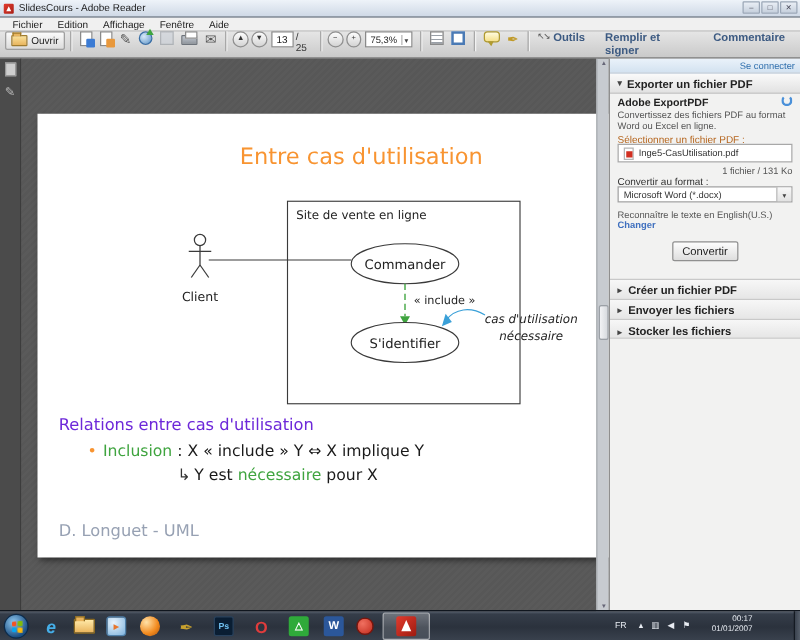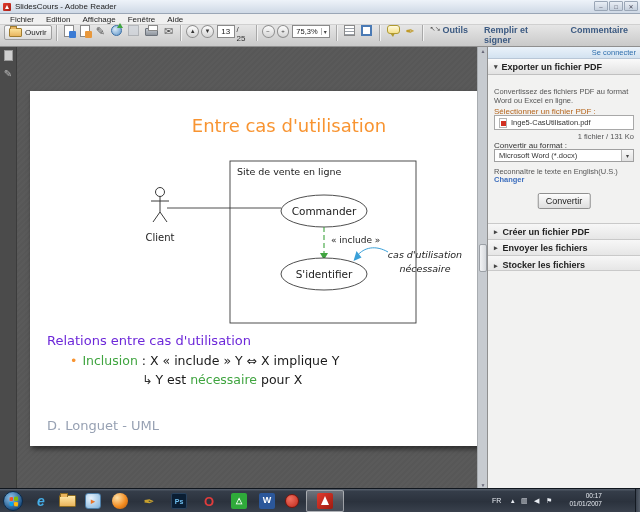--- a/index.html
+++ b/index.html
@@ -276,20 +276,24 @@
 
     <div class="right-panel">
       <div class="signin-strip">
         <span class="signin">Se connecter</span>
       </div>
       <div class="sec-head">
         <span class="caret">▾</span>
         <span>Exporter un fichier PDF</span>
       </div>
 
+      <div class="p-abs prod">
+        <span>Adobe ExportPDF</span>
+        <span class="prod-ic"></span>
+      </div>
       <div class="p-abs desc">Convertissez des fichiers PDF au format Word ou Excel en ligne.</div>
       <div class="p-abs sel-label">Sélectionner un fichier PDF :</div>
       <div class="p-abs filebox">
         <span class="ic-pdf"></span>
         <span class="filename">Inge5-CasUtilisation.pdf</span>
       </div>
       <div class="p-abs filemeta">1 fichier / 131 Ko</div>
       <div class="p-abs cv-label">Convertir au format :</div>
       <div class="p-abs dropdown">
         <span class="dd-val">Microsoft Word (*.docx)</span>

